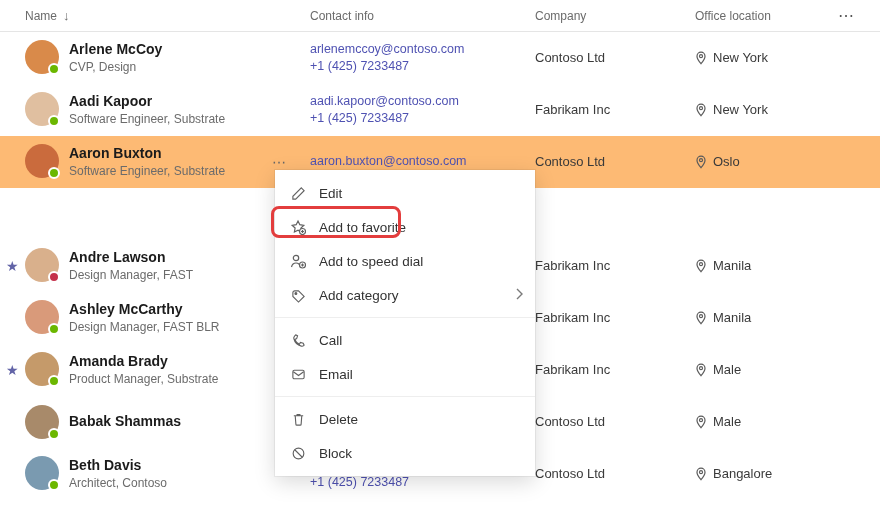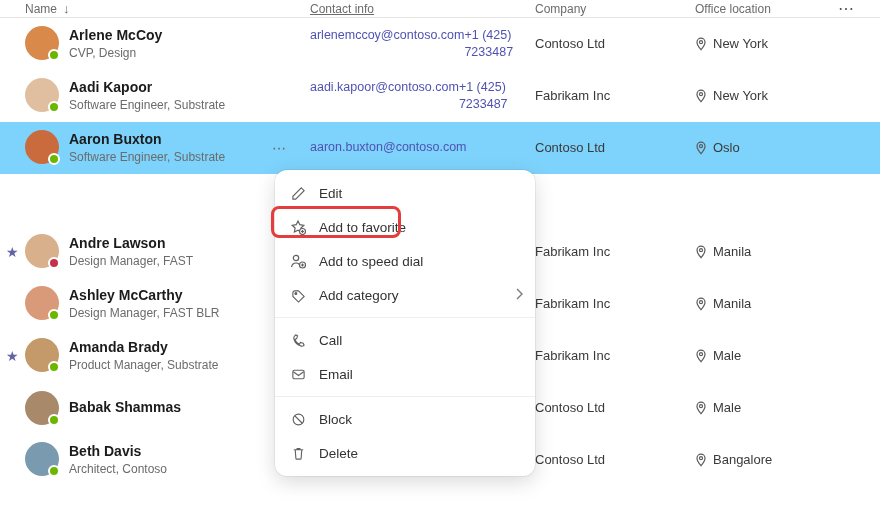--- a/index.html
+++ b/index.html
@@ -10,41 +10,41 @@
     background: #fff;
     width: 880px;
     height: 512px;
     overflow: hidden;
     position: relative;
   }
   .table { width: 100%; }
   .header-row {
     display: flex;
     align-items: center;
-    height: 18px;
+    height: 32px;
     border-bottom: 1px solid #e5e5e5;
     color: #6b6b6b;
     font-size: 12px;
     padding: 0 25px;
   }
   .col-name { width: 285px; display:flex; align-items:center; gap:6px;}
-  .col-contact { width: 225px; text-decoration: underline; }
+  .col-contact { width: 225px; }
   .col-company { width: 160px; }
   .col-office { flex: 1; display:flex; align-items:center; }
   .col-more { width: 24px; text-align:right; }
   .sort-arrow { font-size: 13px; color:#6b6b6b; }
   .row {
     display: flex;
     align-items: center;
     height: 52px;
     padding: 0 25px;
     border-bottom: 1px solid transparent;
     position: relative;
   }
-  .row.selected { background:#7dd3fc; }
+  .row.selected { background:#fdba74; }
   .favorite-star {
     position:absolute;
     left:6px;
     color:#6264a7;
     font-size:14px;
   }
   .person {
     display:flex;
     align-items:center;
     gap:10px;
@@ -67,21 +67,21 @@
     right:-1px; bottom:-1px;
     width:12px; height:12px;
     border-radius:50%;
     border:2px solid #fff;
   }
   .badge.available{ background:#6bb700; }
   .badge.busy{ background:#c4314b; }
   .name-block { display:flex; flex-direction:column; line-height:1.35;justify-content:center; }
   .pname { font-weight:600; font-size:14px; color:#1b1b1b;}
   .ptitle { font-size:12px; color:#6b6b6b; }
-  .contact { width:225px; display:flex; flex-direction:row; line-height:1.35;}
+  .contact { width:225px; display:flex; flex-direction:column; line-height:1.35;}
   .email { color:#4f52b2; font-size:12.5px;}
   .phone { color:#4f52b2; font-size:12.5px;}
   .company { width:160px; font-size:13px; color:#3a3a3a;}
   .office { flex:1; display:flex; align-items:center; gap:6px; font-size:13px; color:#3a3a3a;}
   .loc-icon { width:12px; height:14px; display:inline-block; }
   .row-more {
     position:absolute;
     left:272px;
     color:#666;
     font-size:14px;
@@ -91,21 +91,21 @@
   .row.selected .row-more{ display:block; }
   .header-more{ color:#555; font-size:16px; letter-spacing:1px;}
 
   
   .ctx-menu {
     position:absolute;
     left:275px;
     top:170px;
     width:260px;
     background:#fff;
-    border-radius:12px;
+    border-radius:0;
     box-shadow: 0 6px 20px rgba(0,0,0,.15), 0 0 0 1px rgba(0,0,0,.05);
     padding:6px 0;
     z-index:10;
   }
   .ctx-item {
     display:flex;
     align-items:center;
     gap:12px;
     height:34px;
     padding:0 14px;
@@ -390,29 +390,29 @@
           <rect x="2" y="3.5" width="12" height="9" rx="1.5"></rect>
           <path d="M2.5 5l5.5 4 5.5-4"></path>
         </svg>
     </span>
     <span>Email</span>
   </div>
   <div class="ctx-sep"></div>
   <div class="ctx-item">
     <span class="cicon">
       <svg width="15" height="15" viewBox="0 0 16 16" fill="none" stroke="#616161" stroke-width="1.2">
+          <path d="M3 4h10M6.5 4V2.8h3V4M4.5 4l.7 9c0 .6.5 1 1 1h3.6c.5 0 1-.4 1-1l.7-9"></path>
+        </svg>
+    </span>
+    <span>Delete</span>
+  </div>
+  <div class="ctx-item">
+    <span class="cicon">
+      <svg width="15" height="15" viewBox="0 0 16 16" fill="none" stroke="#616161" stroke-width="1.2">
           <circle cx="8" cy="8" r="5.7"></circle>
           <path d="M4 4l8 8"></path>
         </svg>
     </span>
     <span>Block</span>
-  </div>
-  <div class="ctx-item">
-    <span class="cicon">
-      <svg width="15" height="15" viewBox="0 0 16 16" fill="none" stroke="#616161" stroke-width="1.2">
-          <path d="M3 4h10M6.5 4V2.8h3V4M4.5 4l.7 9c0 .6.5 1 1 1h3.6c.5 0 1-.4 1-1l.7-9"></path>
-        </svg>
-    </span>
-    <span>Delete</span>
   </div>
 </div>
 
 <div class="ctx-highlight"></div>
 
 </body></html>

